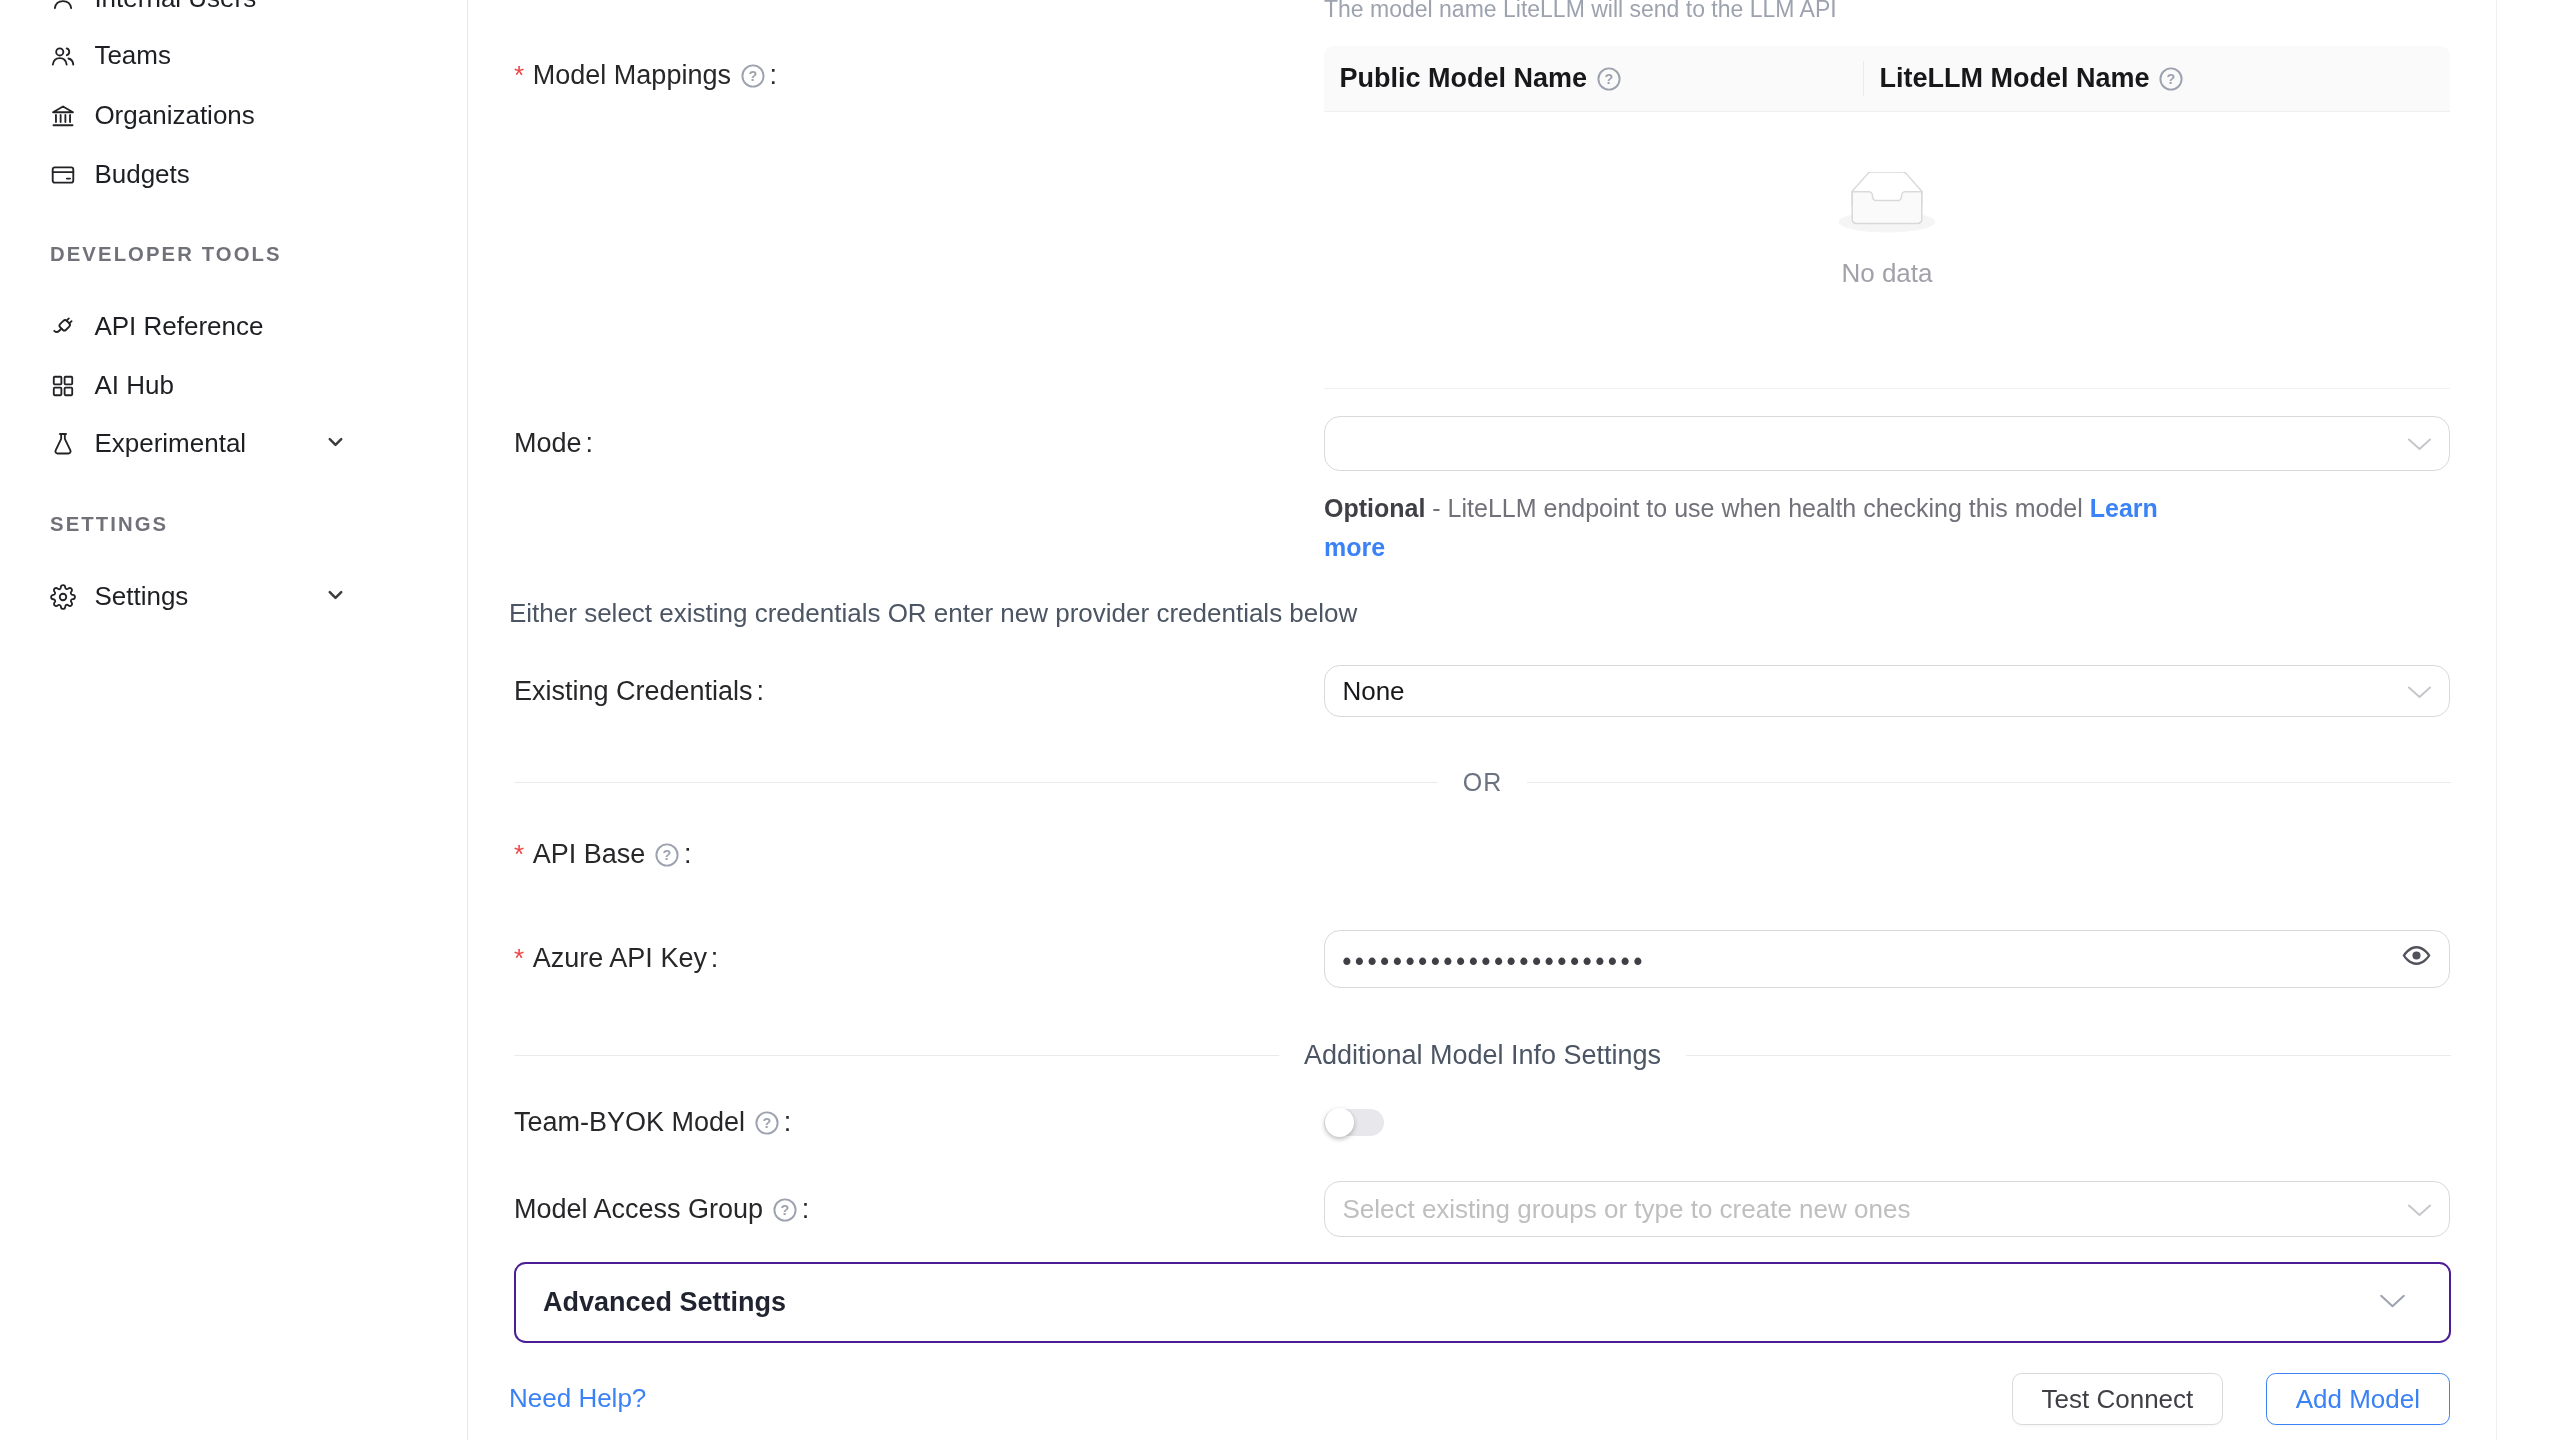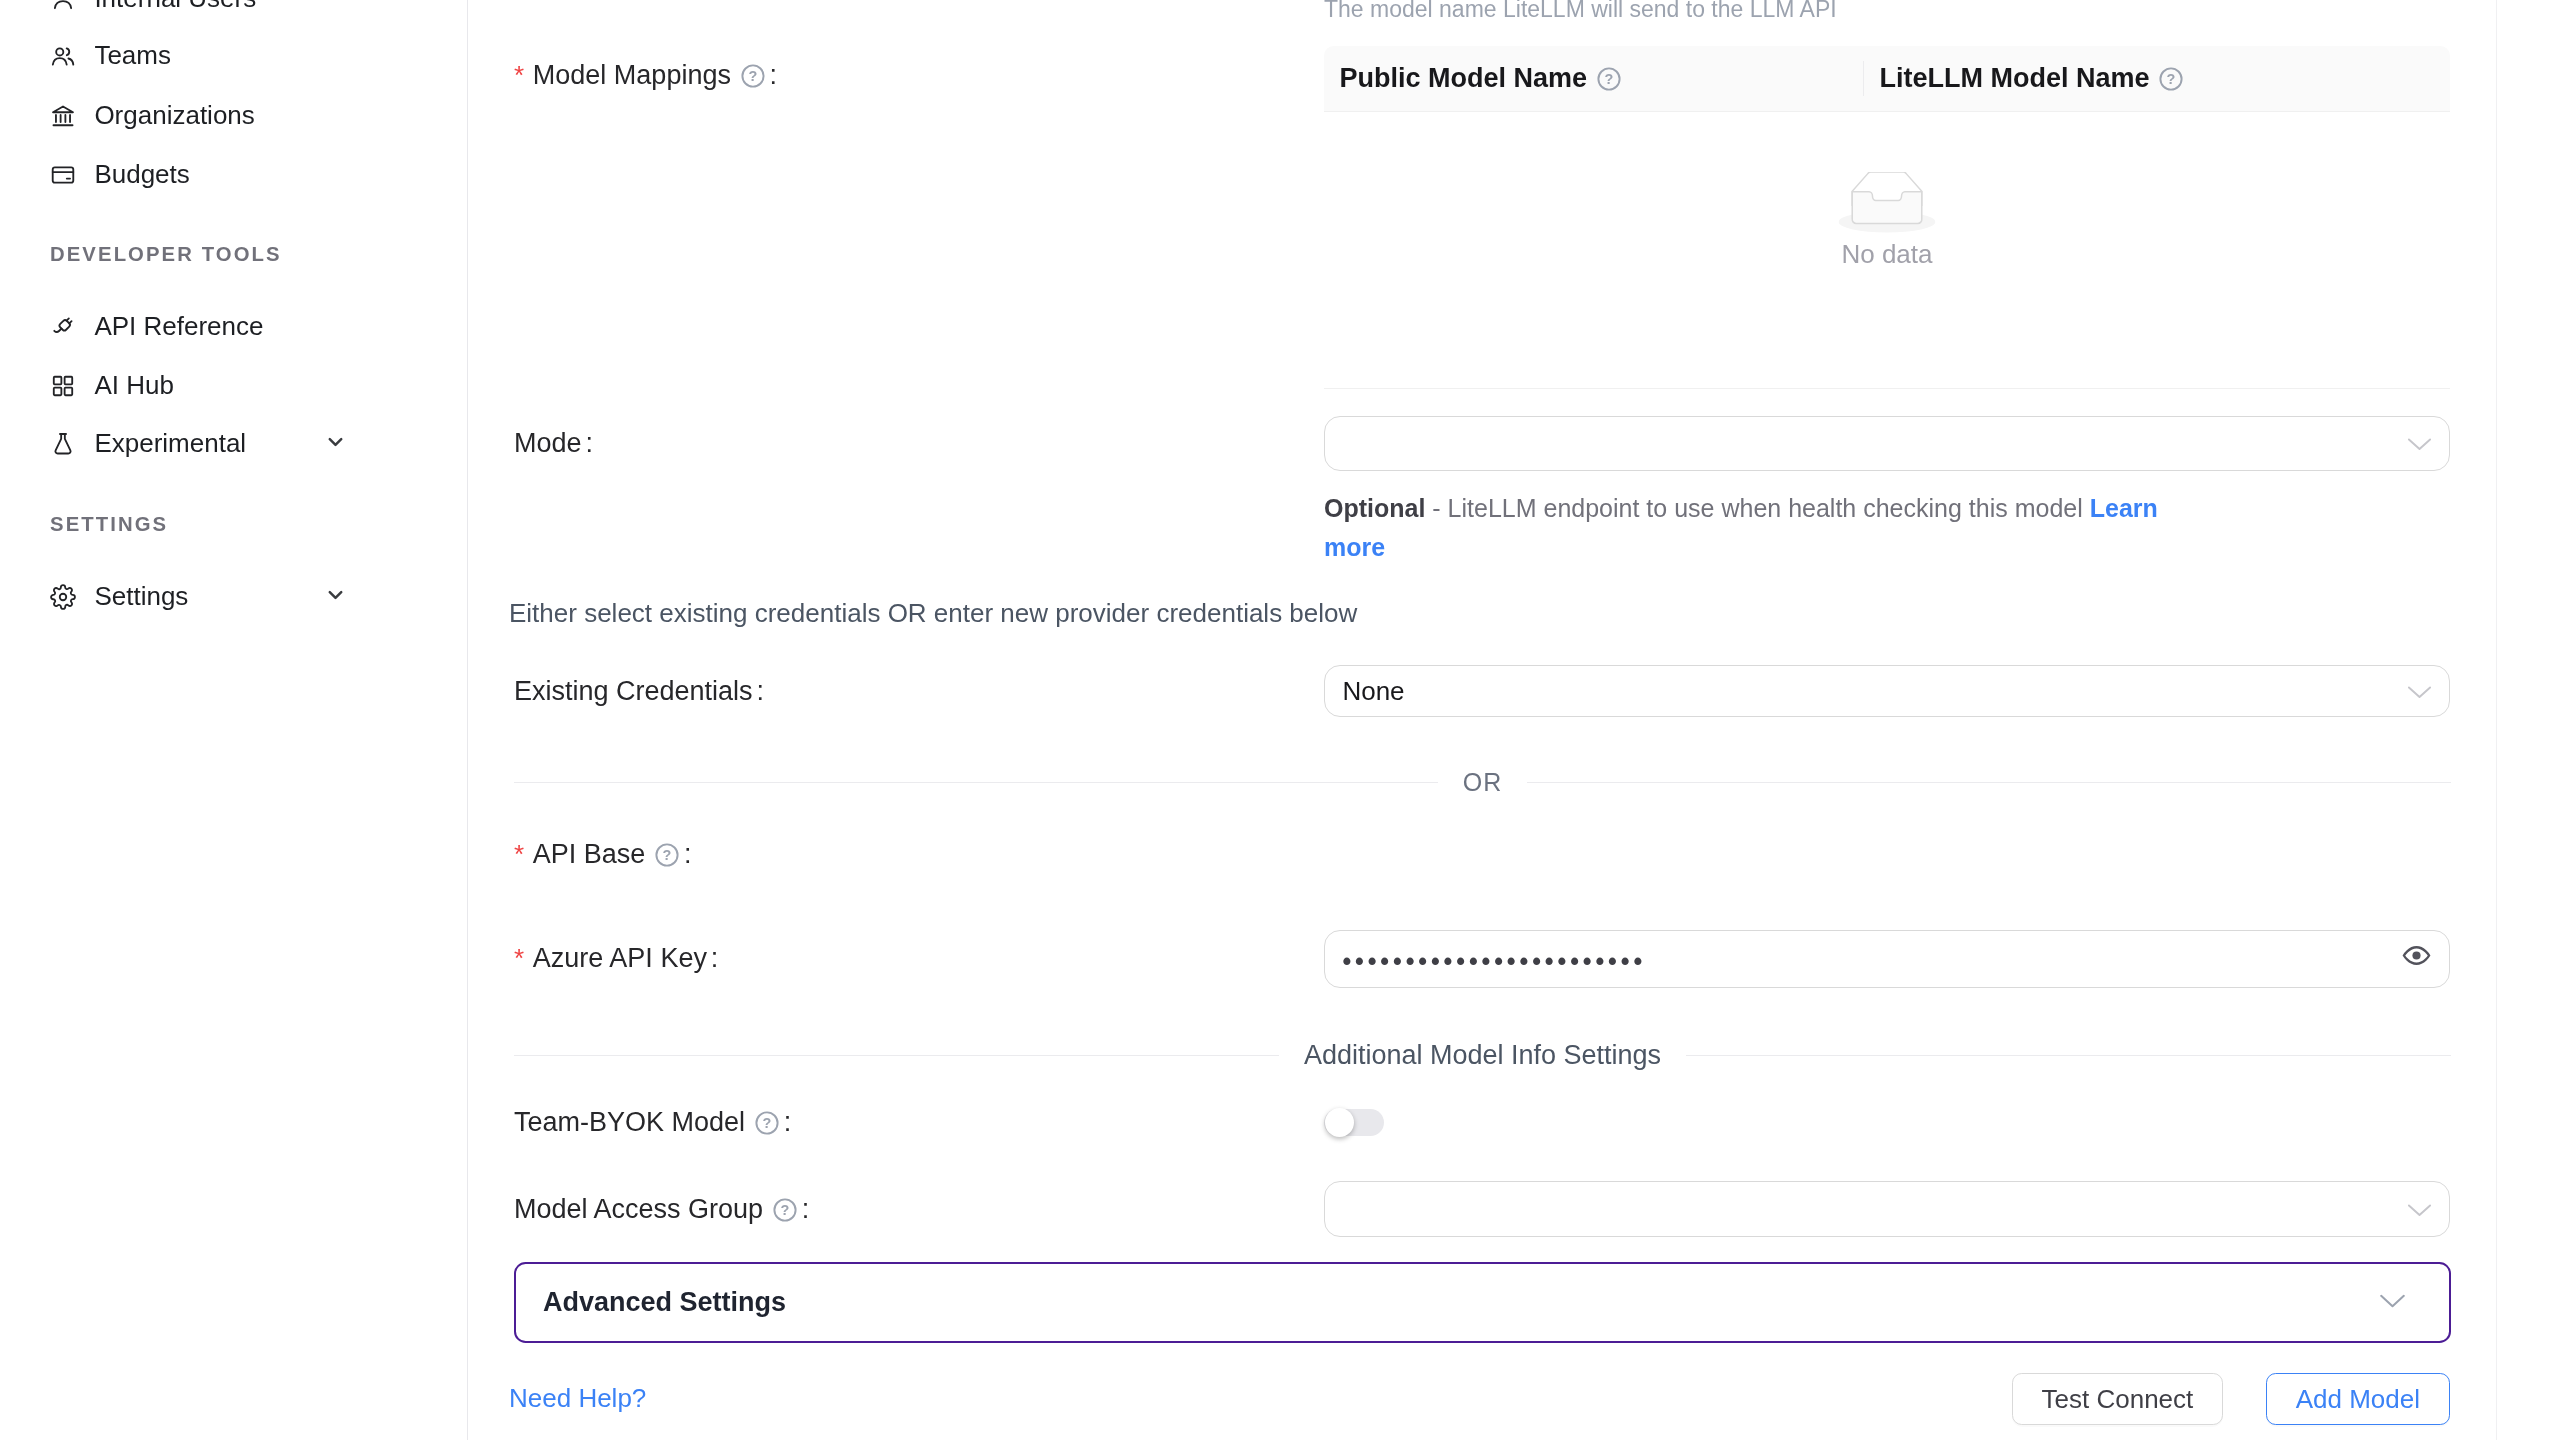--- a/index.html
+++ b/index.html
@@ -39,21 +39,21 @@
   .mm-table { position:absolute; left:856px; top:46px; width:1126px; }
   .mm-head { display:flex; align-items:center; height:66px; background:#fafafa;
              border-bottom:1px solid #f0f0f0; border-radius:9.7px 9.7px 0 0; }
   .mm-th { display:flex; align-items:center; font-size:27px; font-weight:700; color:#18181b;
            padding-left:15.5px; height:100%; }
   .mm-th.first { width:539px; }
   .th-sep { width:1px; height:35px; background:#ececee; }
   .mm-body { position:relative; height:277px; border-bottom:1px solid #f0f0f0; }
   .empty { position:absolute; left:50%; top:60px; transform:translateX(-50%); text-align:center; }
   .empty svg { width:97px; height:62px; display:block; margin:0 auto; }
-  .empty-text { margin-top:5px; font-size:26px; color:#a1a1aa; }
+  .empty-text { margin-top:24px; font-size:26px; color:#a1a1aa; }
 
   
   .control { position:absolute; left:856px; width:1126px; background:#fff;
              border:1px solid #d9d9d9; border-radius:16px; display:flex; align-items:center;
              padding:0 17.4px; font-size:26px; color:#18181b; }
   .control .chev { position:absolute; right:17.4px; top:50%; transform:translateY(-50%); }
   .chev svg { width:25px; height:15.5px; stroke:#c6c6cb; stroke-width:2; fill:none;
               stroke-linecap:round; stroke-linejoin:round; }
   .placeholder { color:#bfbfbf; }
   input.raw { border:none; outline:none; background:transparent; font-size:26px; color:#18181b;
@@ -358,20 +358,21 @@
       <span>Model Access Group</span>
       <span class="qicon">
         <svg viewBox="0 0 27 27" style="font-size:28px">
             <circle cx="13.5" cy="13.5" r="11" fill="none" stroke="#9ca3af" stroke-width="2"></circle>
             <text x="13.5" y="18.5" text-anchor="middle" font-size="15" font-weight="bold" fill="#9ca3af">?</text>
           </svg>
       </span>
       <span class="colon">:</span>
     </div>
     <div class="control" style="top:1181px; height:56px">
+      <span class="placeholder">Select existing groups or type to create new ones</span>
       <span class="chev">
         <svg viewBox="0 0 26 16">
             <polyline points="2,3 13,13 24,3"></polyline>
           </svg>
       </span>
     </div>
 
     <div class="adv-panel">
       <span class="adv-label">Advanced Settings</span>
       <span class="chev">

